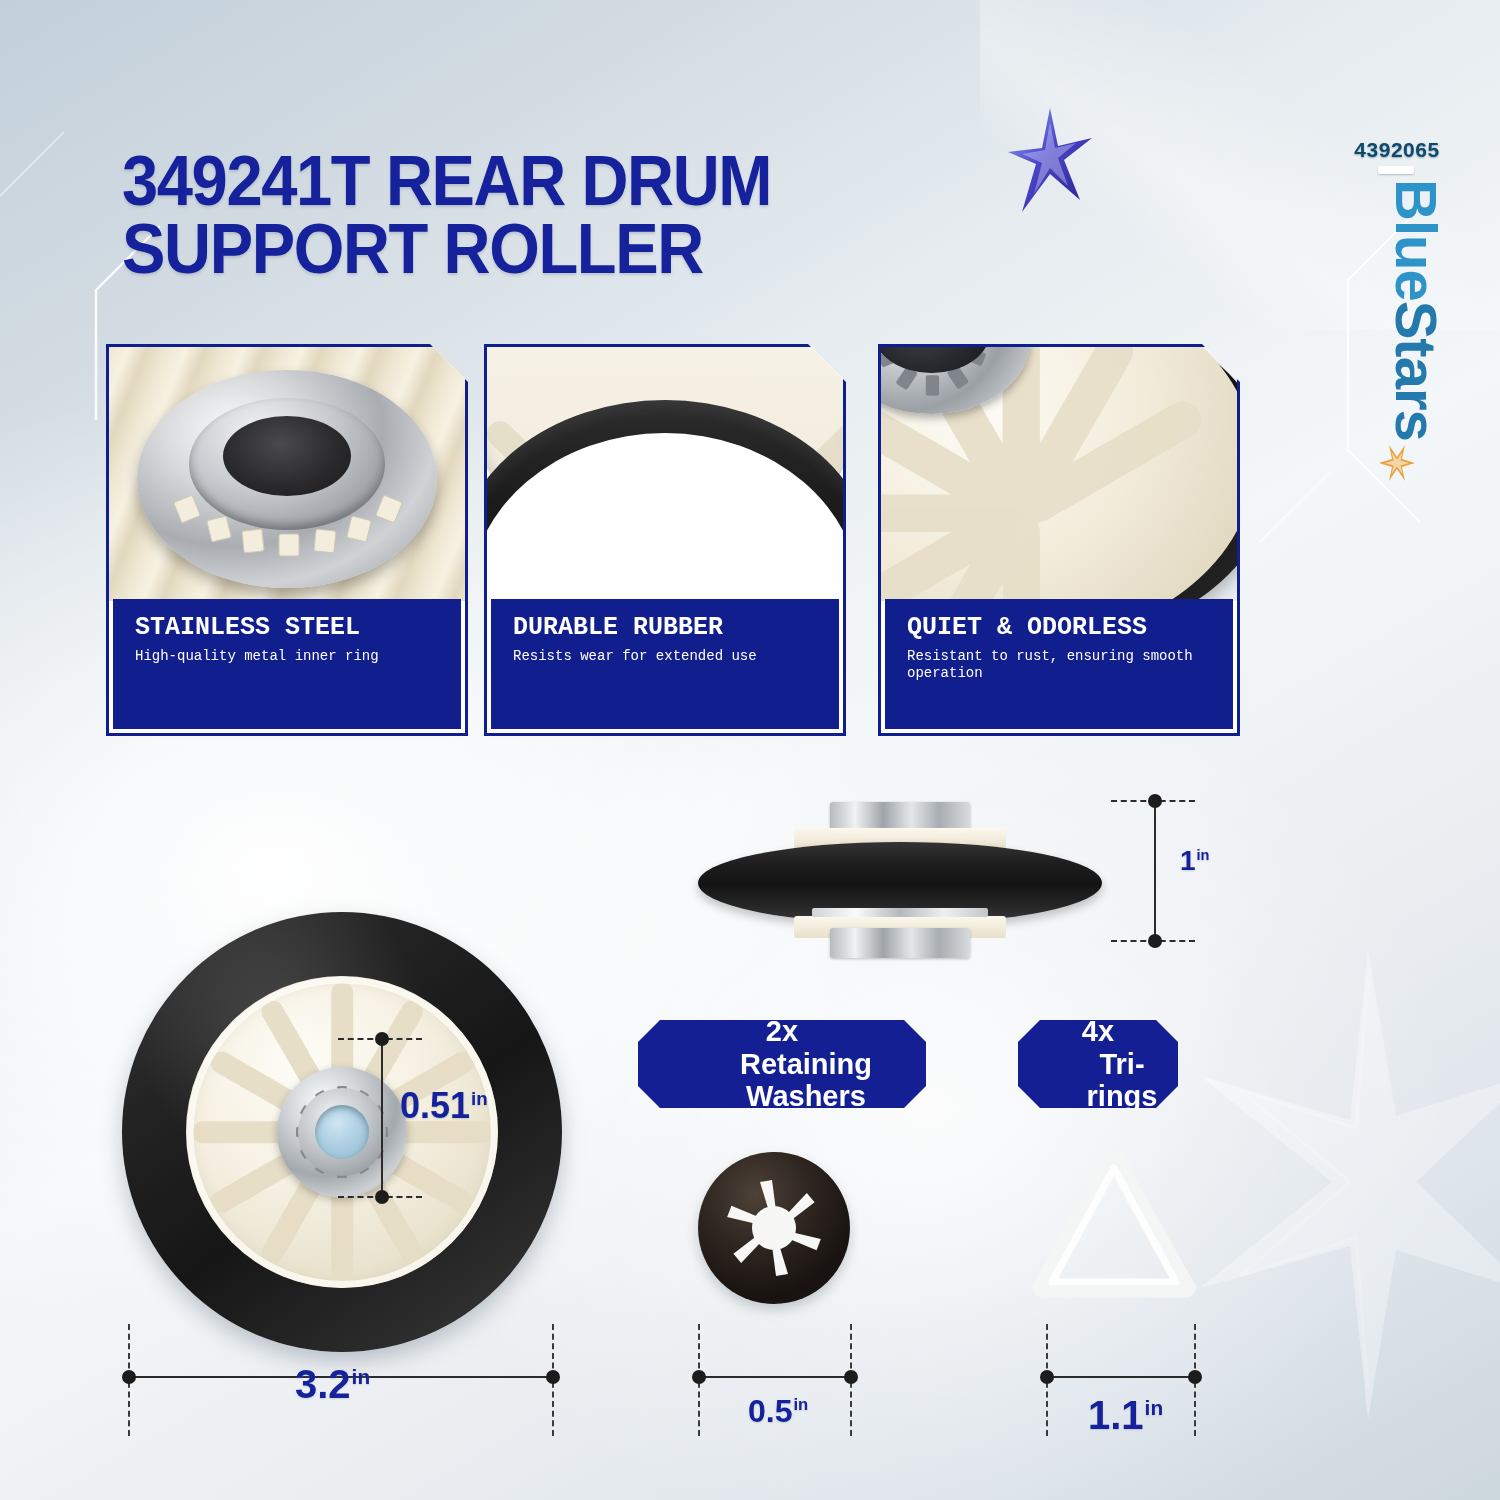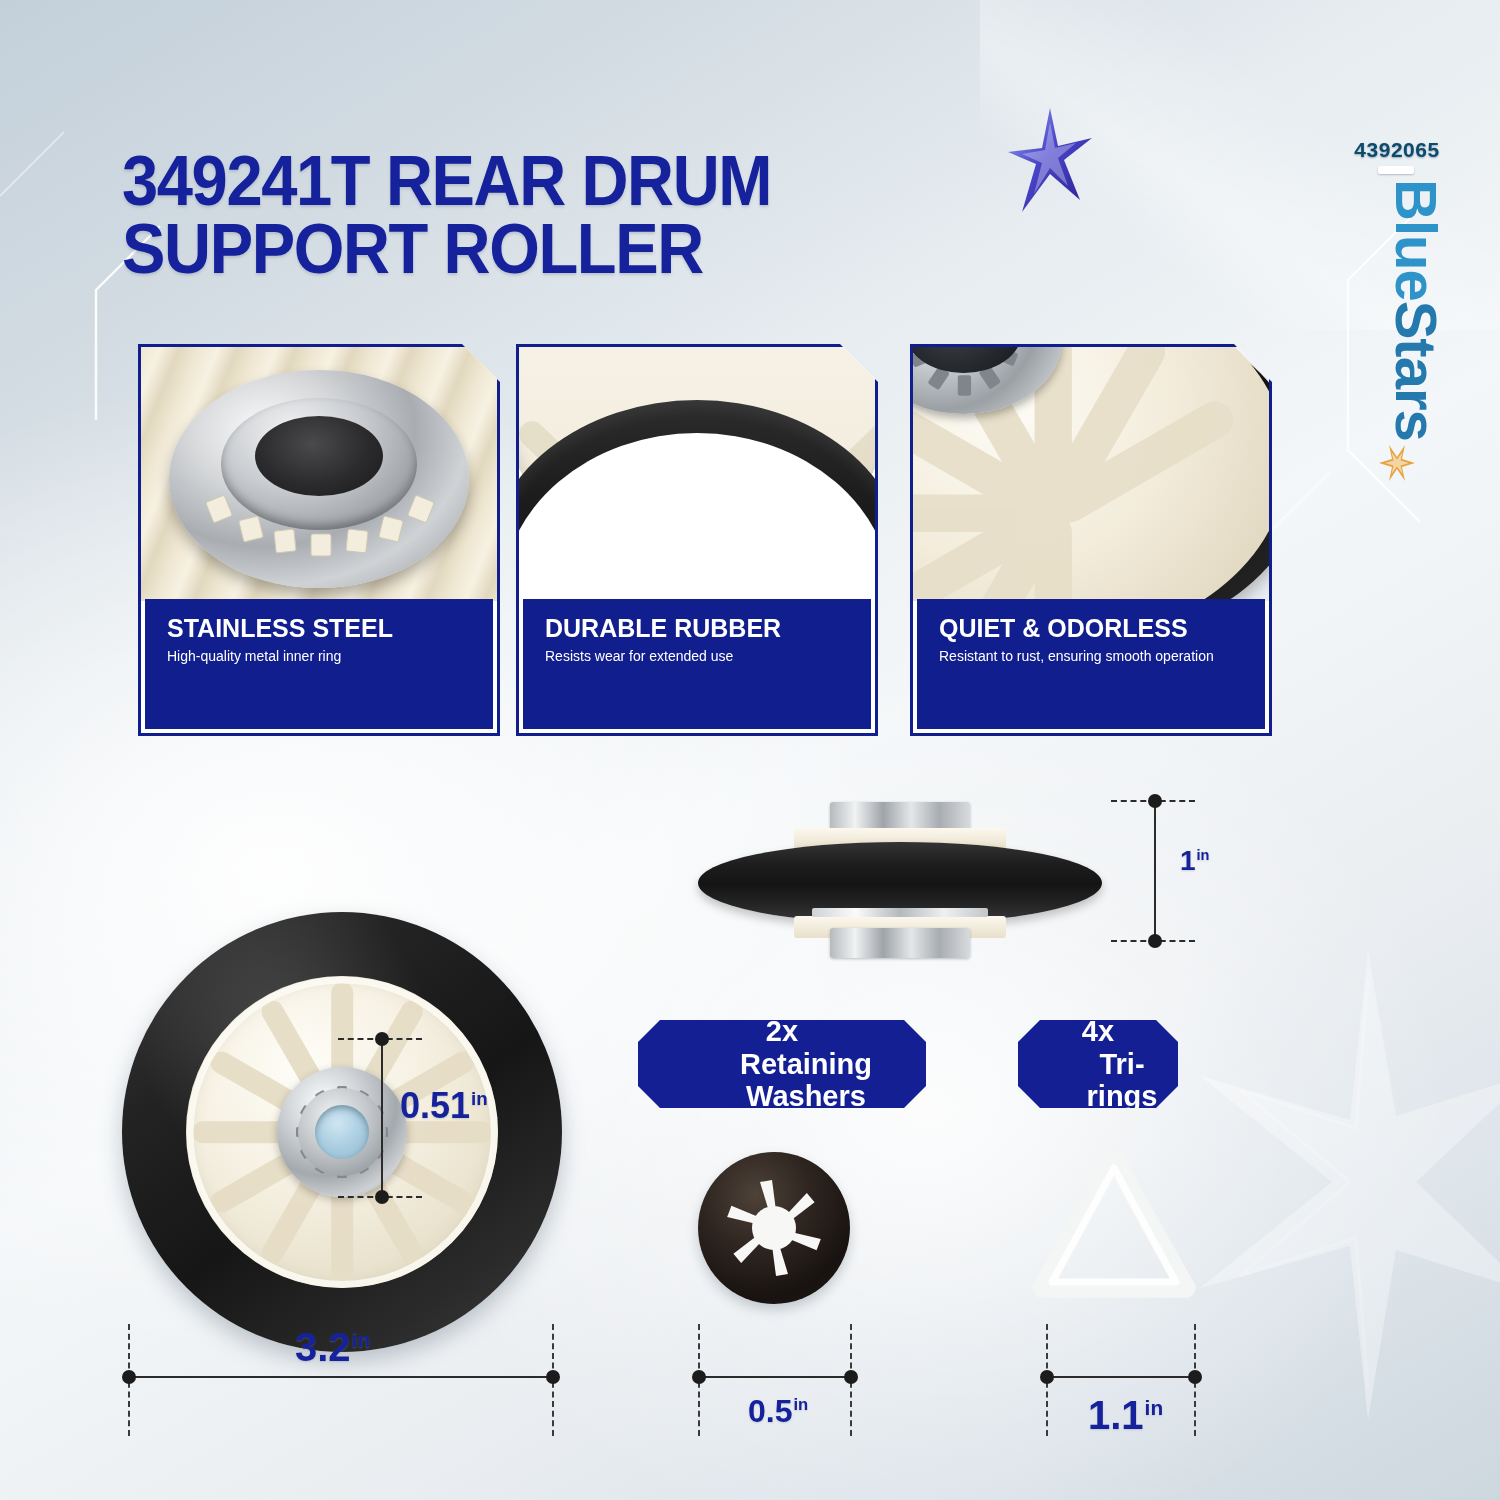--- a/index.html
+++ b/index.html
@@ -59,21 +59,21 @@
     position:absolute; left:122px; top:148px; width:960px;
     color:#16229c; font-weight:bold; font-size:70px; line-height:0.97;
     letter-spacing:-1.5px;
     text-shadow:0 2px 3px rgba(120,135,150,0.35);
     font-stretch:condensed;
     transform:scaleX(0.93); transform-origin:left top;
   }
   .titleSpark { position:absolute; left:1008px; top:108px; width:84px; height:104px; }
 
   
-  .cards { position:absolute; left:138px; top:344px; width:1138px; height:392px; }
+  .cards { position:absolute; left:106px; top:344px; width:1138px; height:392px;font-family:Liberation Mono, monospace; }
   .card {
     position:absolute; top:0; width:362px; height:392px;
     background:#fff;
     border:3px solid #111f8e;
     clip-path:polygon(0 0, calc(100% - 38px) 0, 100% 38px, 100% 100%, 0 100%);
     box-shadow:0 2px 6px rgba(110,125,140,0.3);
   }
   .card.c1 { left:0; }
   .card.c2 { left:378px; }
   .card.c3 { left:756px;margin-left:16px; }
@@ -228,21 +228,21 @@
 
   
   .dimHoriz { position:absolute; }
   .dimHoriz .tickL, .dimHoriz .tickR {
     position:absolute; top:-52px; width:0; height:112px;
     border-left:2px dashed #3a3a3a;
   }
   .dimHoriz .bar { position:absolute; left:0; top:0; height:2px; background:#2b2b2b; }
 
   .dimW1 { left:128px; top:1376px; width:424px; }
-  .dimW1Text { left:295px; top:1325px; font-size:40px; }
+  .dimW1Text { left:295px; top:1362px; font-size:40px; }
   .dimW2 { left:698px; top:1376px; width:152px; }
   .dimW2Text { left:748px; top:1393px; font-size:32px; }
   .dimW3 { left:1046px; top:1376px; width:148px; }
   .dimW3Text { left:1088px; top:1393px; font-size:40px; }
 
   
   .wheel { position:absolute; left:122px; top:912px; width:440px; height:440px; }
   .wTire {
     position:absolute; inset:0; border-radius:50%;
     background:

